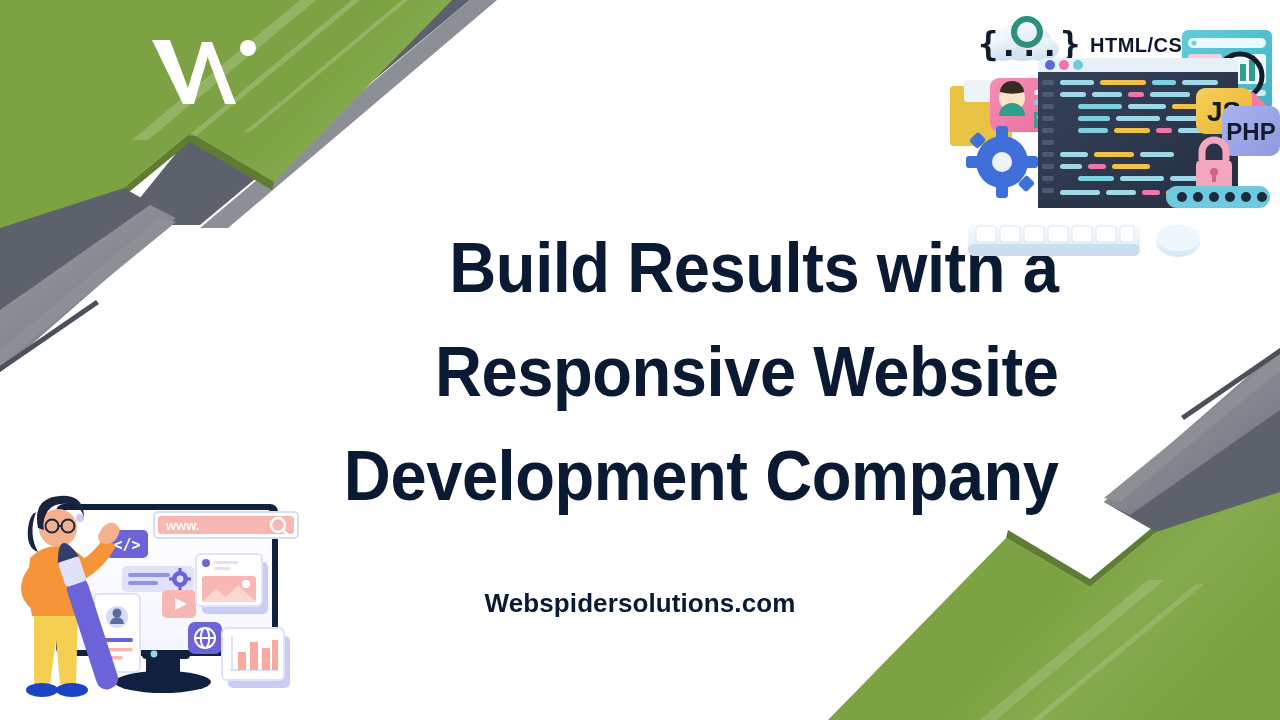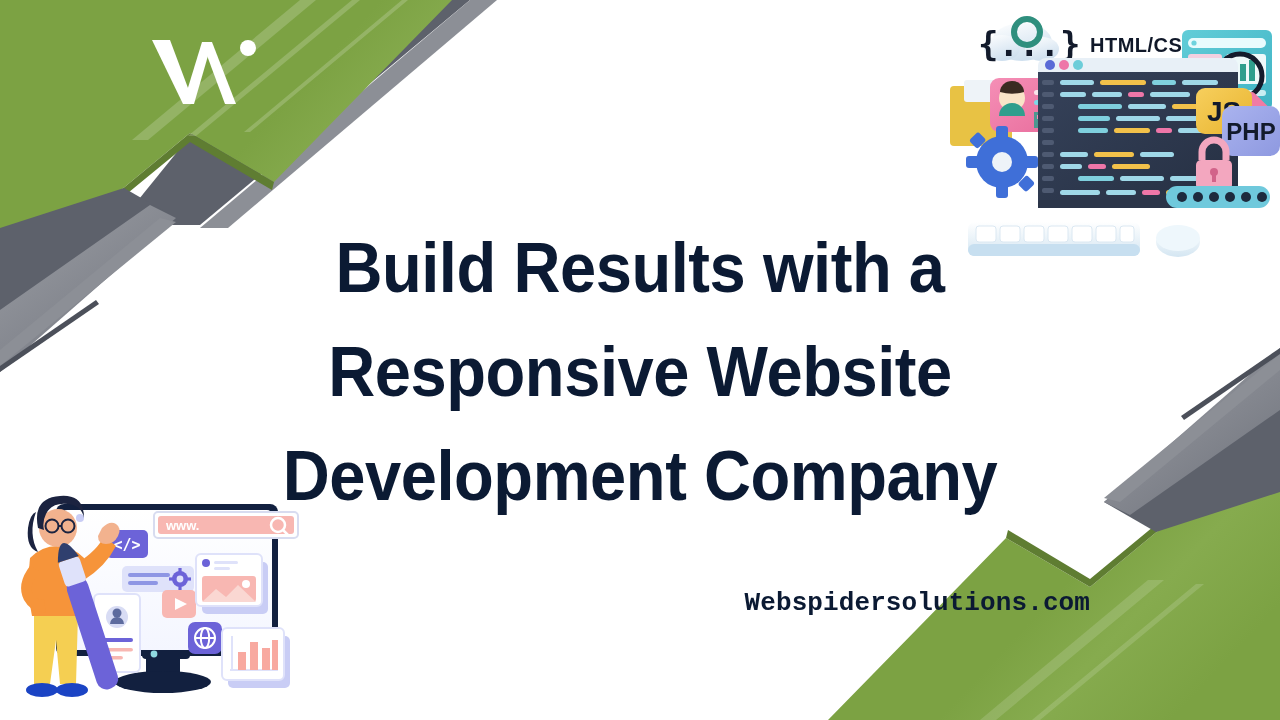--- a/index.html
+++ b/index.html
@@ -24,39 +24,39 @@
     left: 150px; top: 32px;
     width: 112px; height: 80px;
   }
   #logo-mark svg { display:block; width:112px; height:80px; }
 
   
   #headline-block {
     position: absolute;
     left: 190px; top: 216px;
     width: 900px;
-    text-align: center;
+    text-align: right;
   }
   .headline-line {
     color: #0b1a33;
     font-family: "Liberation Sans Narrow", "Liberation Sans", sans-serif;
     font-weight: 700;
     font-size: 70px;
     line-height: 104px;
     letter-spacing: -0.5px;
     white-space: nowrap;
     transform: scaleX(0.93);
   }
   #site-url {
     position: absolute;
     left: 190px; top: 588px;
     width: 900px;
-    text-align: right;
+    text-align: center;
     color: #0b1a33;
-    font-family: Liberation Mono, monospace;
+    font-family: Liberation Sans, sans-serif;
     font-weight: 700;
     font-size: 26px;
     letter-spacing: 0.1px;
   }
 
   
   #illus-dev { position: absolute; right: 0px; top: 4px; width: 330px; height: 276px; }
   #illus-dev svg { display:block; width:330px; height:276px; }
   #illus-designer { position: absolute; left: 6px; bottom: 4px; width: 330px; height: 232px; }
   #illus-designer svg { display:block; width:330px; height:232px; }

